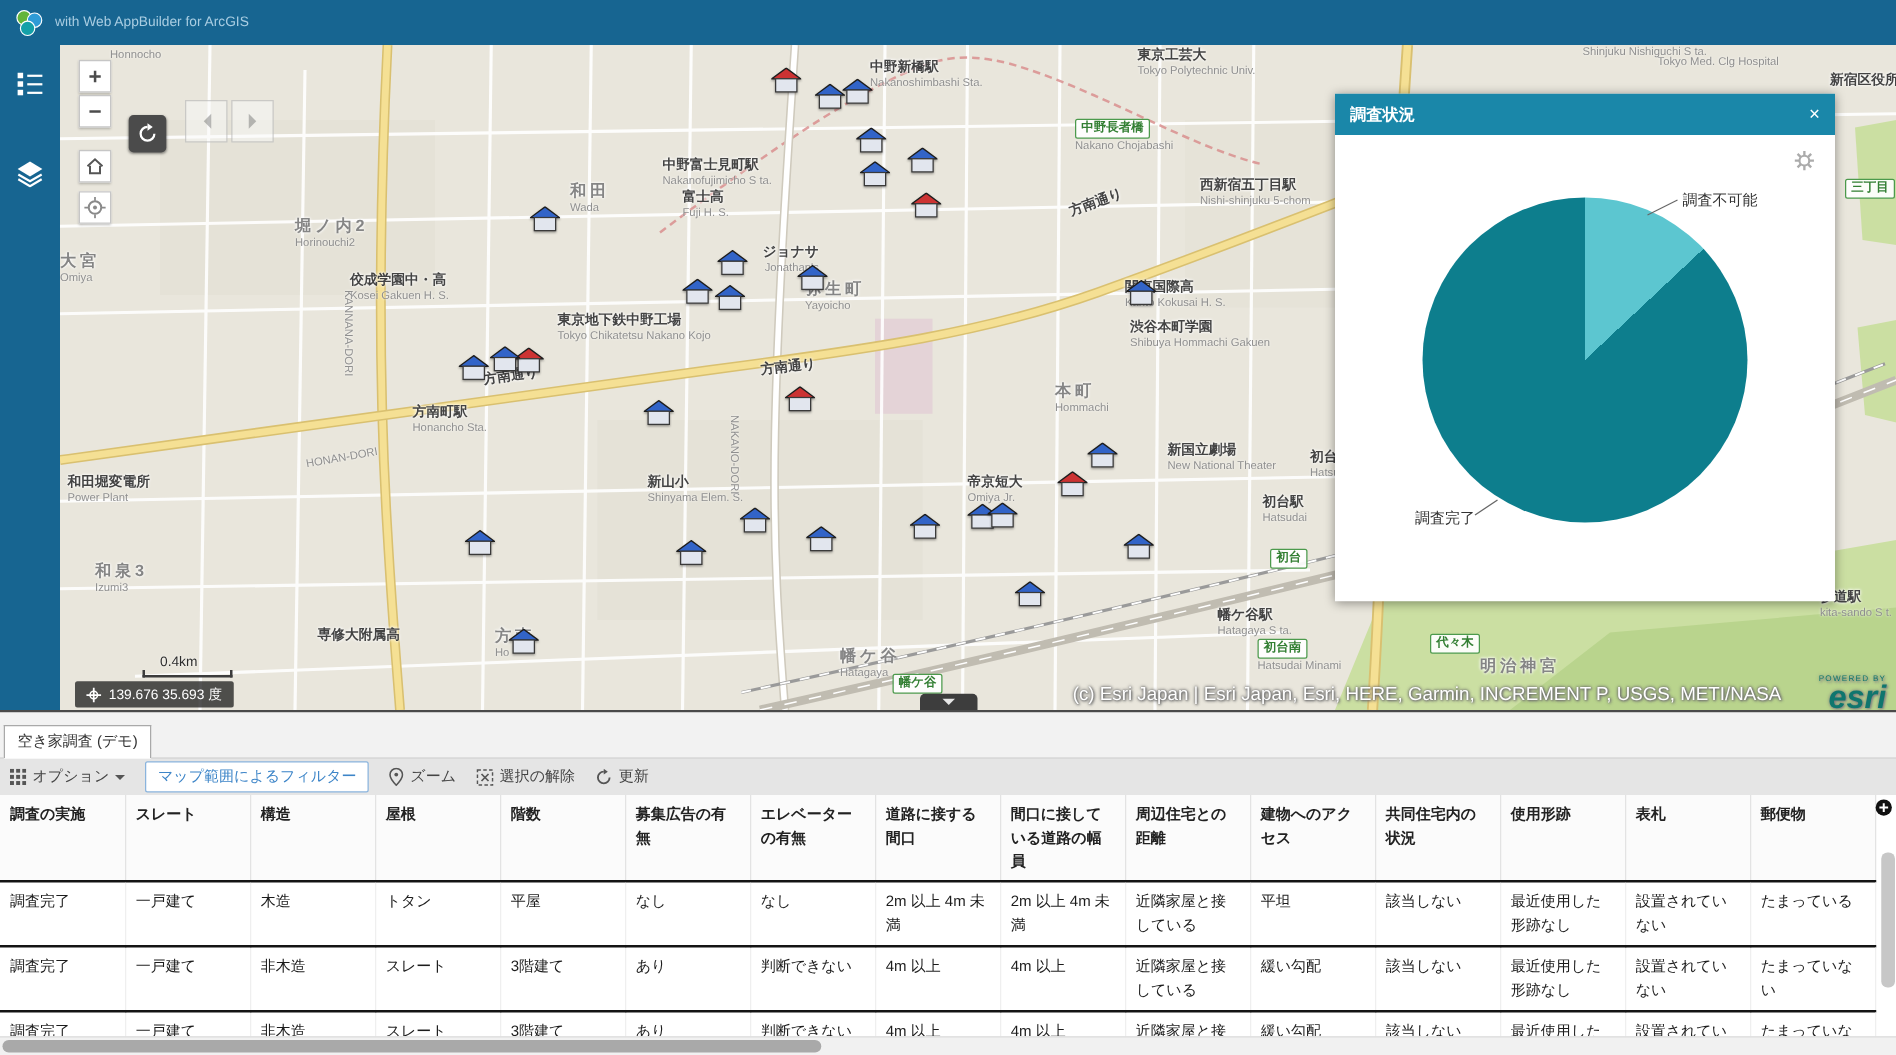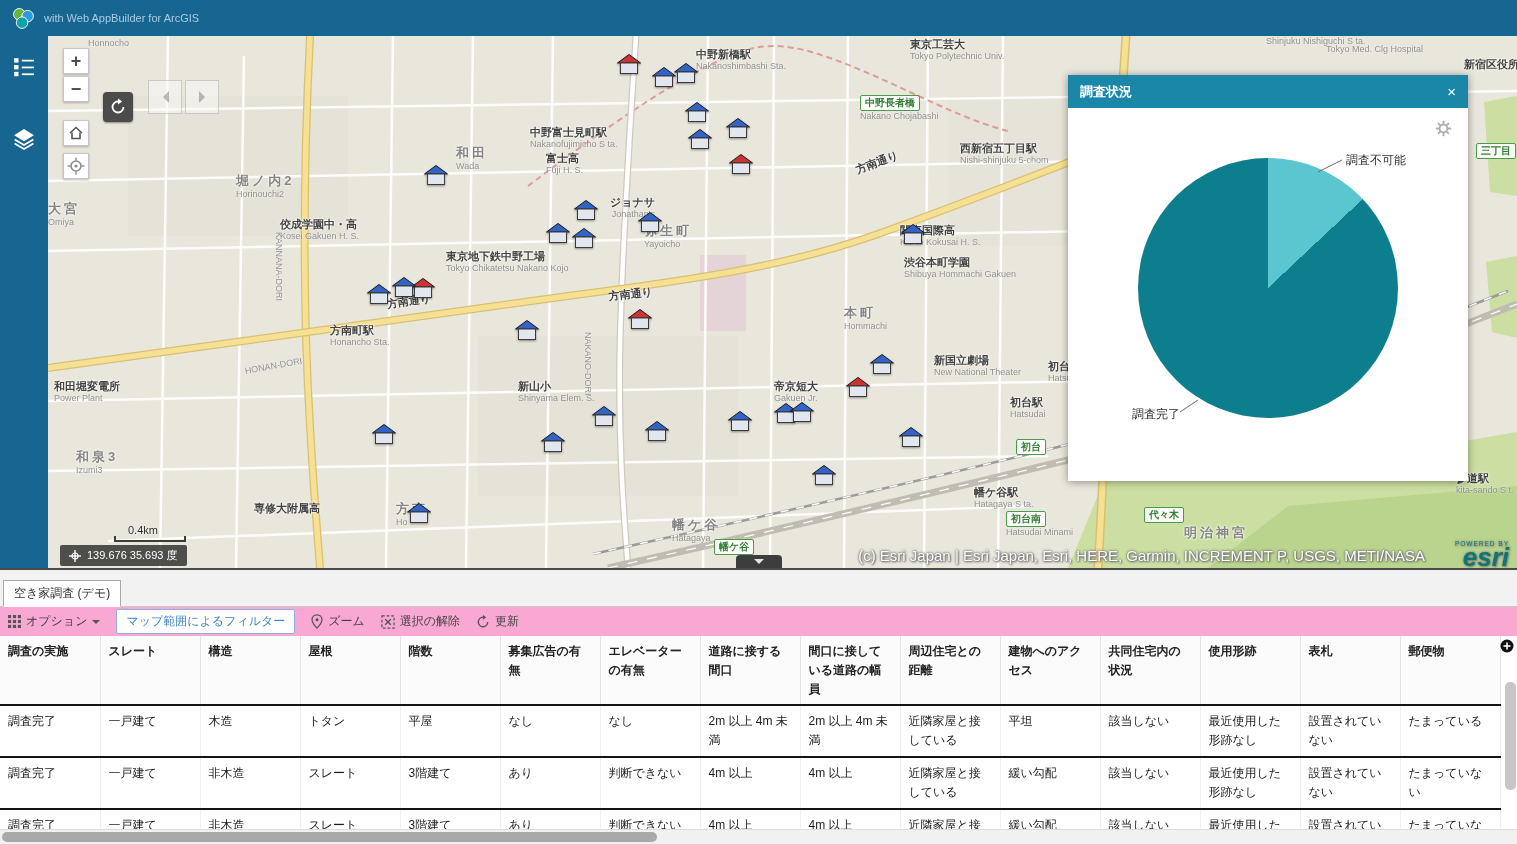--- a/index.html
+++ b/index.html
@@ -73,21 +73,21 @@
   .pie-label { position:absolute; font-size:12px; color:#333; white-space:nowrap; }
   .pl-na { left:278px; top:44px; }
   .pl-done { left:64px; top:298px; }
   .pie-leaders { position:absolute; left:0; top:0; pointer-events:none; }
   .panel-gear { position:absolute; right:16px; top:12px; cursor:pointer; }
 
   
   .bottom { height:276px; flex:0 0 276px; border-top:2px solid #4a4a4a; display:flex; flex-direction:column; background:#fff; }
   .tabbar { height:39px; background:#f2f2f2; border-bottom:1px solid #c9c9c9; display:flex; align-items:flex-end; padding-left:3px; }
   .tab { background:#fff; border:1px solid #a9a9a9; border-bottom:1px solid #fff; margin-bottom:-1px; padding:4px 10px 4px 10px; font-size:12px; color:#333; cursor:pointer; }
-  .toolbar { height:31px; display:flex; align-items:center; gap:16px; padding-left:8px; font-size:12px; color:#444; background:#f9a8d4; }
+  .toolbar { height:31px; display:flex; align-items:center; gap:16px; padding-left:8px; font-size:12px; color:#444; background:#e5e5e5; }
   .tb-item { display:flex; align-items:center; gap:5px; cursor:pointer; }
   .tb-filter { border:1px solid #8ab4dd; color:#3d85c8; padding:3px 9px; border-radius:2px; cursor:pointer; background:#fff; font-size:12px; }
   .tb-caret { width:0; height:0; border:4px solid transparent; border-top-color:#555; margin-top:4px; }
 
   .table-wrap { position:relative; height:203px; overflow:hidden; }
   table { border-collapse:collapse; table-layout:fixed; width:1500px; }
   th,td { width:100px; font-size:12px; text-align:left; vertical-align:top; padding:6px 8px; word-break:break-all; line-height:1.55; }
   thead th { height:40px; font-weight:600; color:#222; background:#fbfbfb; border-right:1px solid #e3e3e3; }
   tbody td { height:52px; border-right:1px solid #efefef; color:#1c1c1c; }
   tbody tr { border-top:2px solid #141414; background:#fff; }
@@ -250,21 +250,21 @@
           <div class="map-label" style="left: 282px; top: 288px;">
             <div class="jp">方南町駅</div>
             <div class="en">Honancho Sta.</div>
           </div>
           <div class="map-label" style="left: 886px; top: 318px;">
             <div class="jp">新国立劇場</div>
             <div class="en">New National Theater</div>
           </div>
           <div class="map-label" style="left: 726px; top: 344px;">
             <div class="jp">帝京短大</div>
-            <div class="en">Gakuen Jr.</div>
+            <div class="en">Omiya Jr.</div>
           </div>
           <div class="map-label" style="left: 1000px; top: 324px;">
             <div class="jp">初台</div>
             <div class="en">Hatsudai</div>
           </div>
           <div class="map-label" style="left: 962px; top: 360px;">
             <div class="jp">初台駅</div>
             <div class="en">Hatsudai</div>
           </div>
           <div class="map-label" style="left: 6px; top: 344px;">

